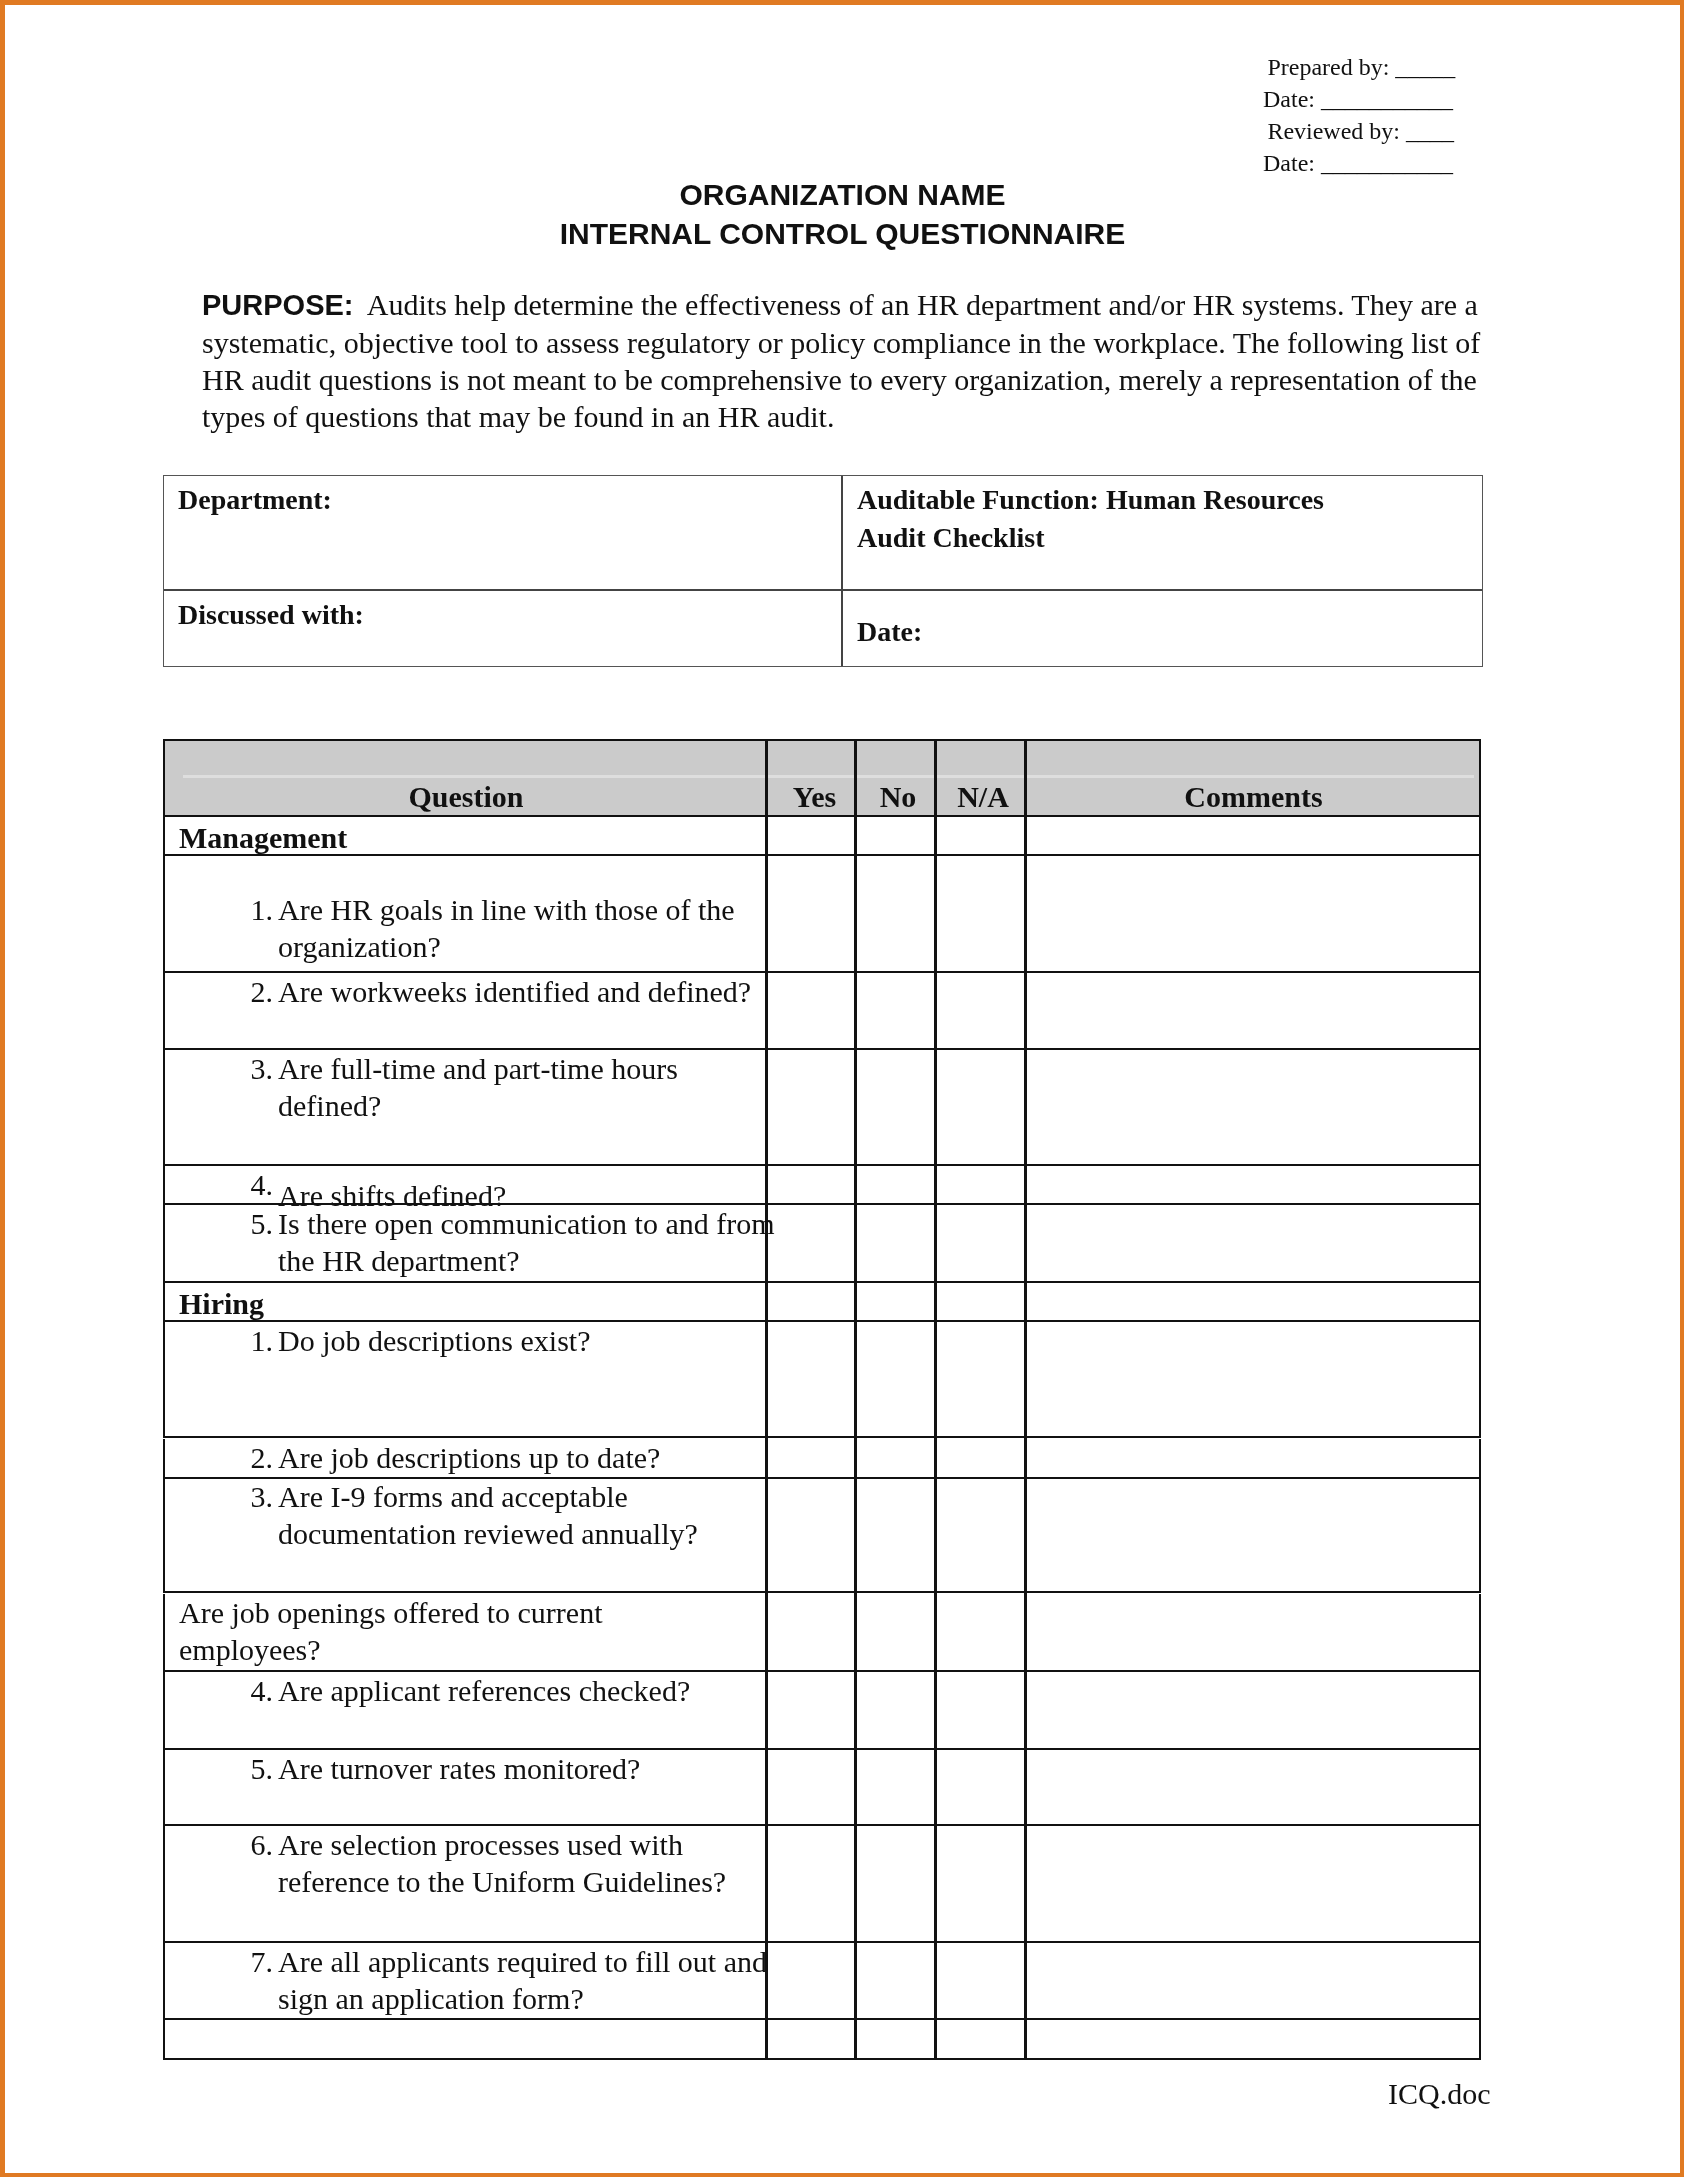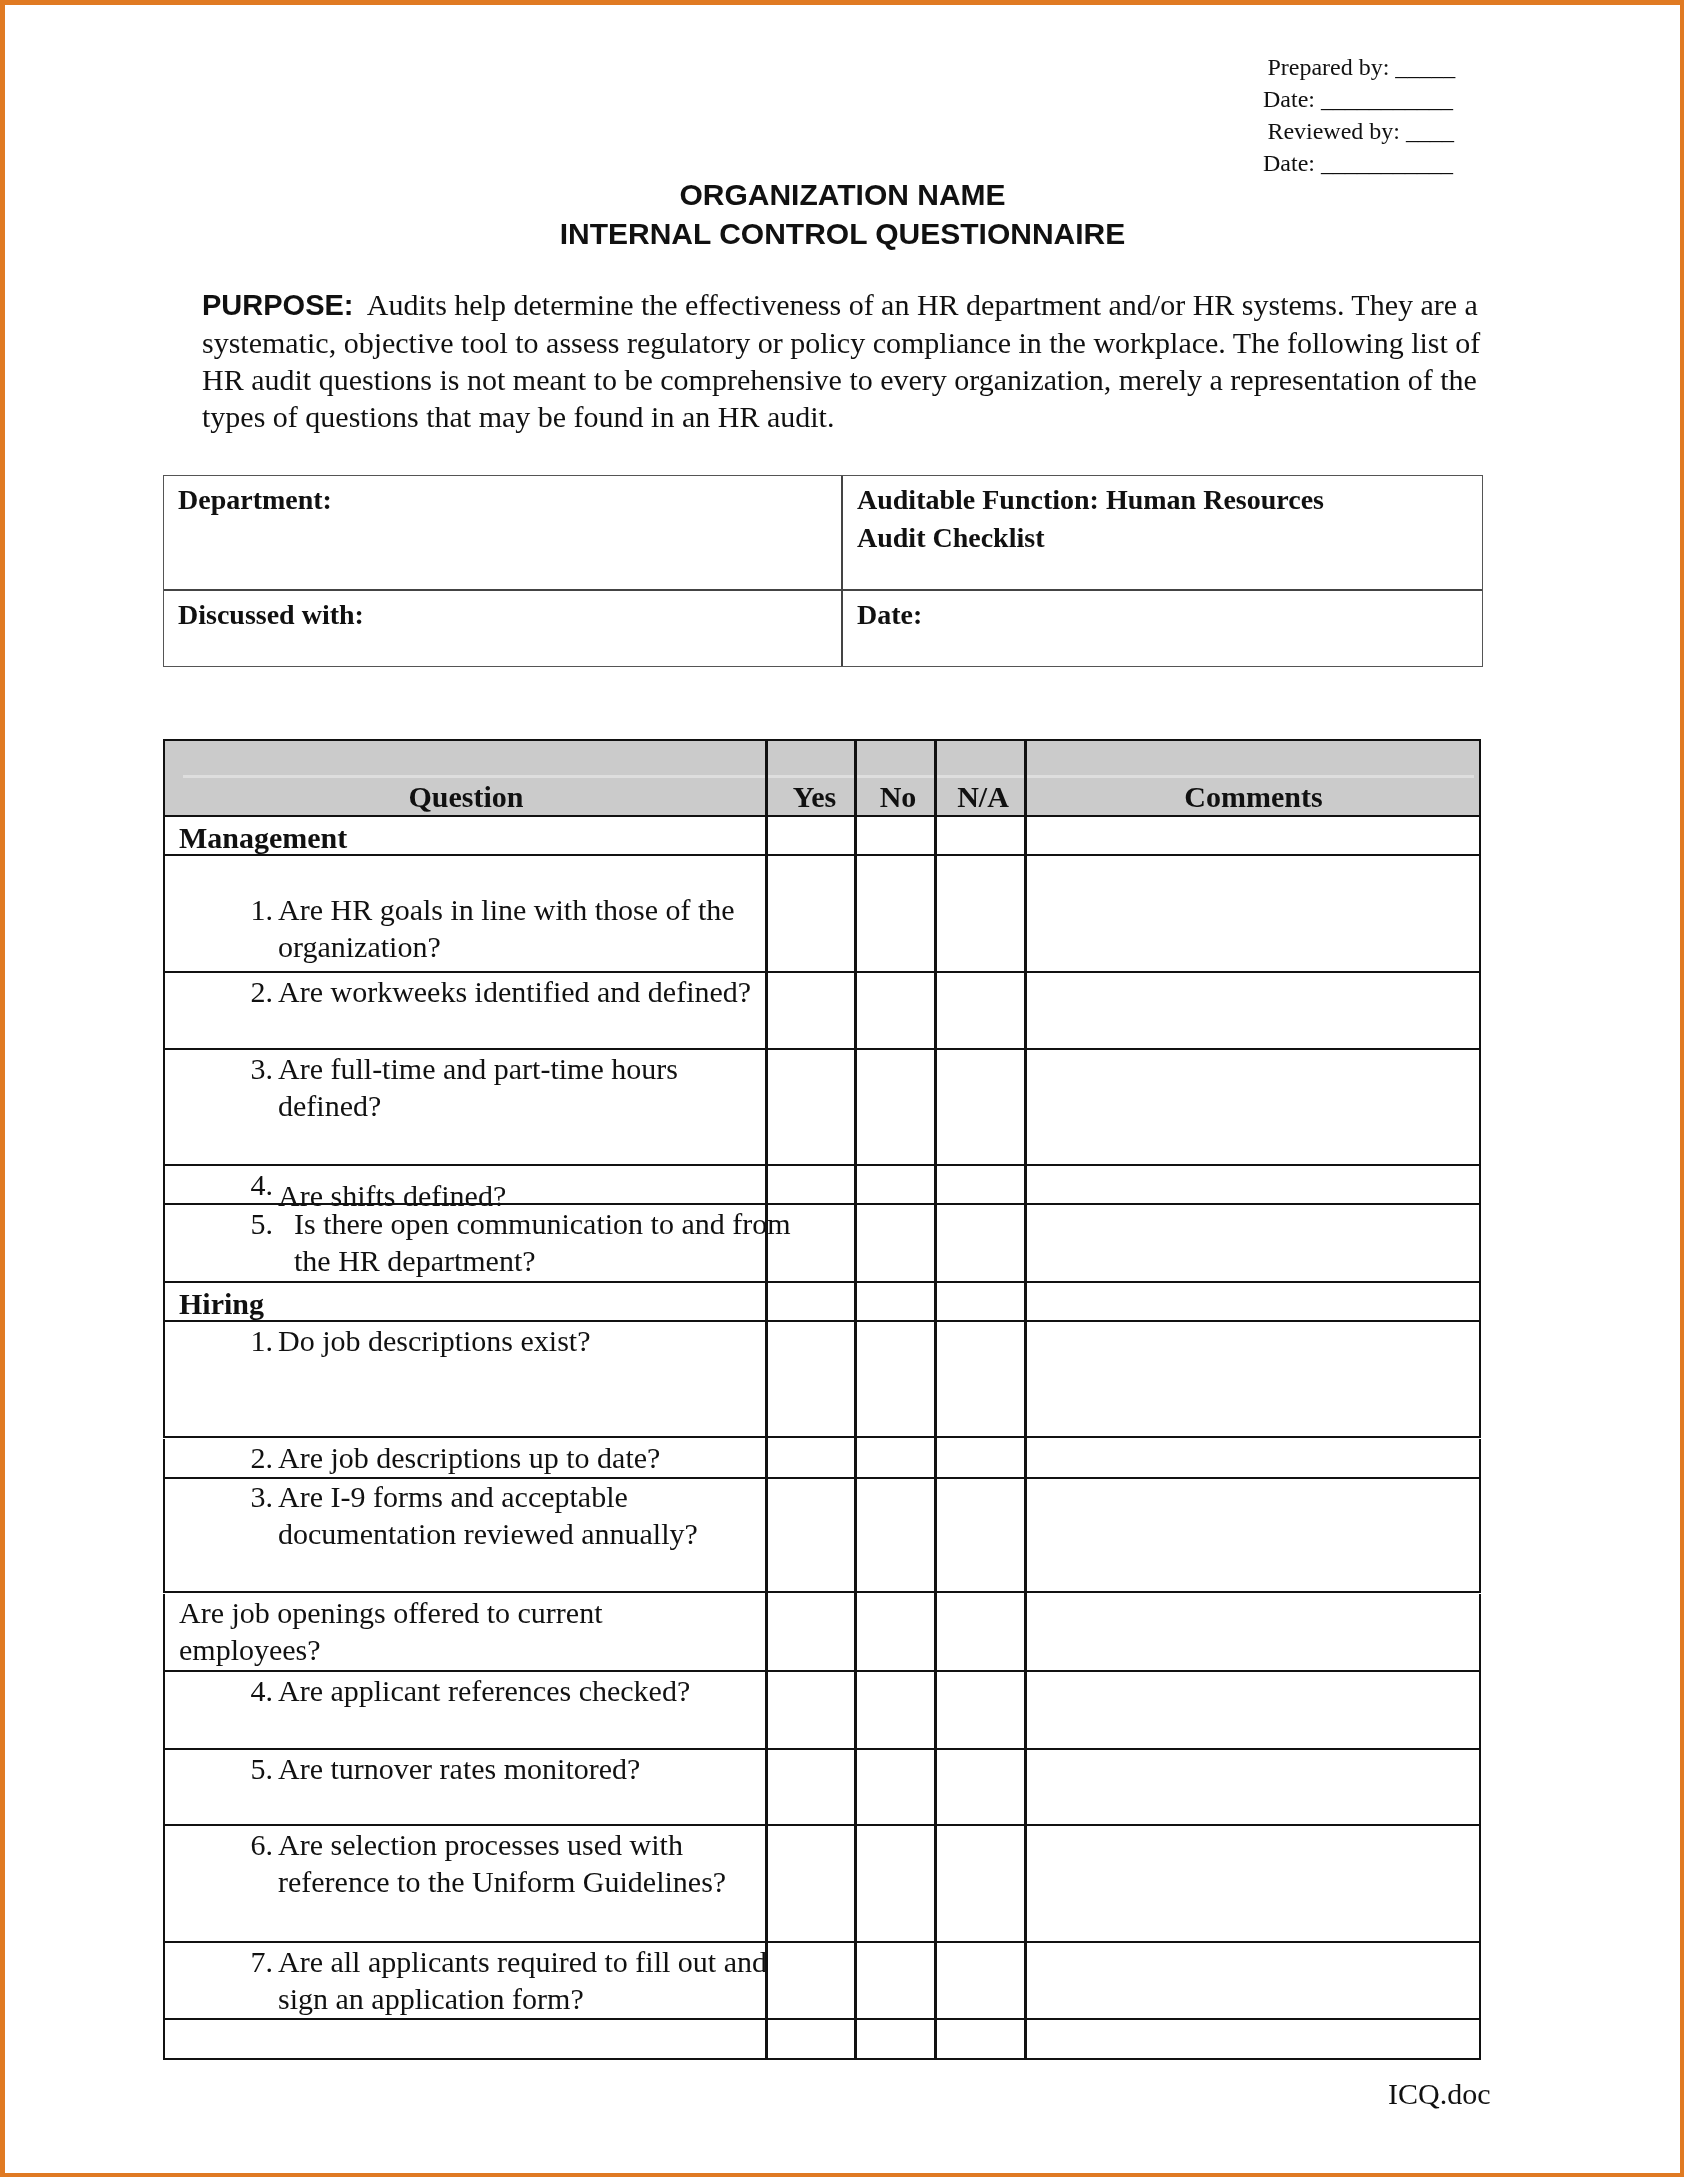--- a/index.html
+++ b/index.html
@@ -89,21 +89,21 @@
   <div class="cell" style="left:0;top:0;width:677px;height:113px;">
     <span>Department:</span>
   </div>
   <div class="cell" style="left:679px;top:0;width:638px;height:113px;">
     <div>Auditable Function: Human Resources</div>
     <div>Audit Checklist</div>
   </div>
   <div class="cell" style="left:0;top:115px;width:677px;height:75px;">
     <span>Discussed with:</span>
   </div>
-  <div class="cell" style="left:679px;top:115px;width:700px;height:75px;">
+  <div class="cell" style="left:679px;top:132px;width:700px;height:75px;">
     <span>Date:</span>
   </div>
 </div>
 
 <div class="main">
 
   <div class="row header" style="top:0;height:78px;">
     <div class="band"></div>
     <div class="txt hdr-txt" style="left:0;width:602px;">Question</div>
     <div class="txt hdr-txt" style="left:605px;width:89px;">Yes</div>
@@ -126,21 +126,21 @@
   <div class="row" style="top:311px;height:116px;">
     <div class="txt num" style="top:0;">3.</div>
     <div class="txt q" style="top:0;">Are full-time and part-time hours defined?</div>
   </div>
   <div class="row" style="top:427px;height:39px;">
     <div class="txt num" style="top:0;">4.</div>
     <div class="txt q" style="top:0;margin-top:11px;">Are shifts defined?</div>
   </div>
   <div class="row" style="top:466px;height:78px;">
     <div class="txt num" style="top:0;">5.</div>
-    <div class="txt q" style="top:0;margin-left:16px;">Is there open communication to and from the HR department?</div>
+    <div class="txt q" style="top:0;">Is there open communication to and from the HR department?</div>
   </div>
 
   <div class="row" style="top:544px;height:39px;">
     <div class="txt section">Hiring</div>
   </div>
   <div class="row" style="top:583px;height:116px;">
     <div class="txt num" style="top:0;">1.</div>
     <div class="txt q" style="top:0;">Do job descriptions exist?</div>
   </div>
   <div class="row" style="top:700px;height:40px;">

